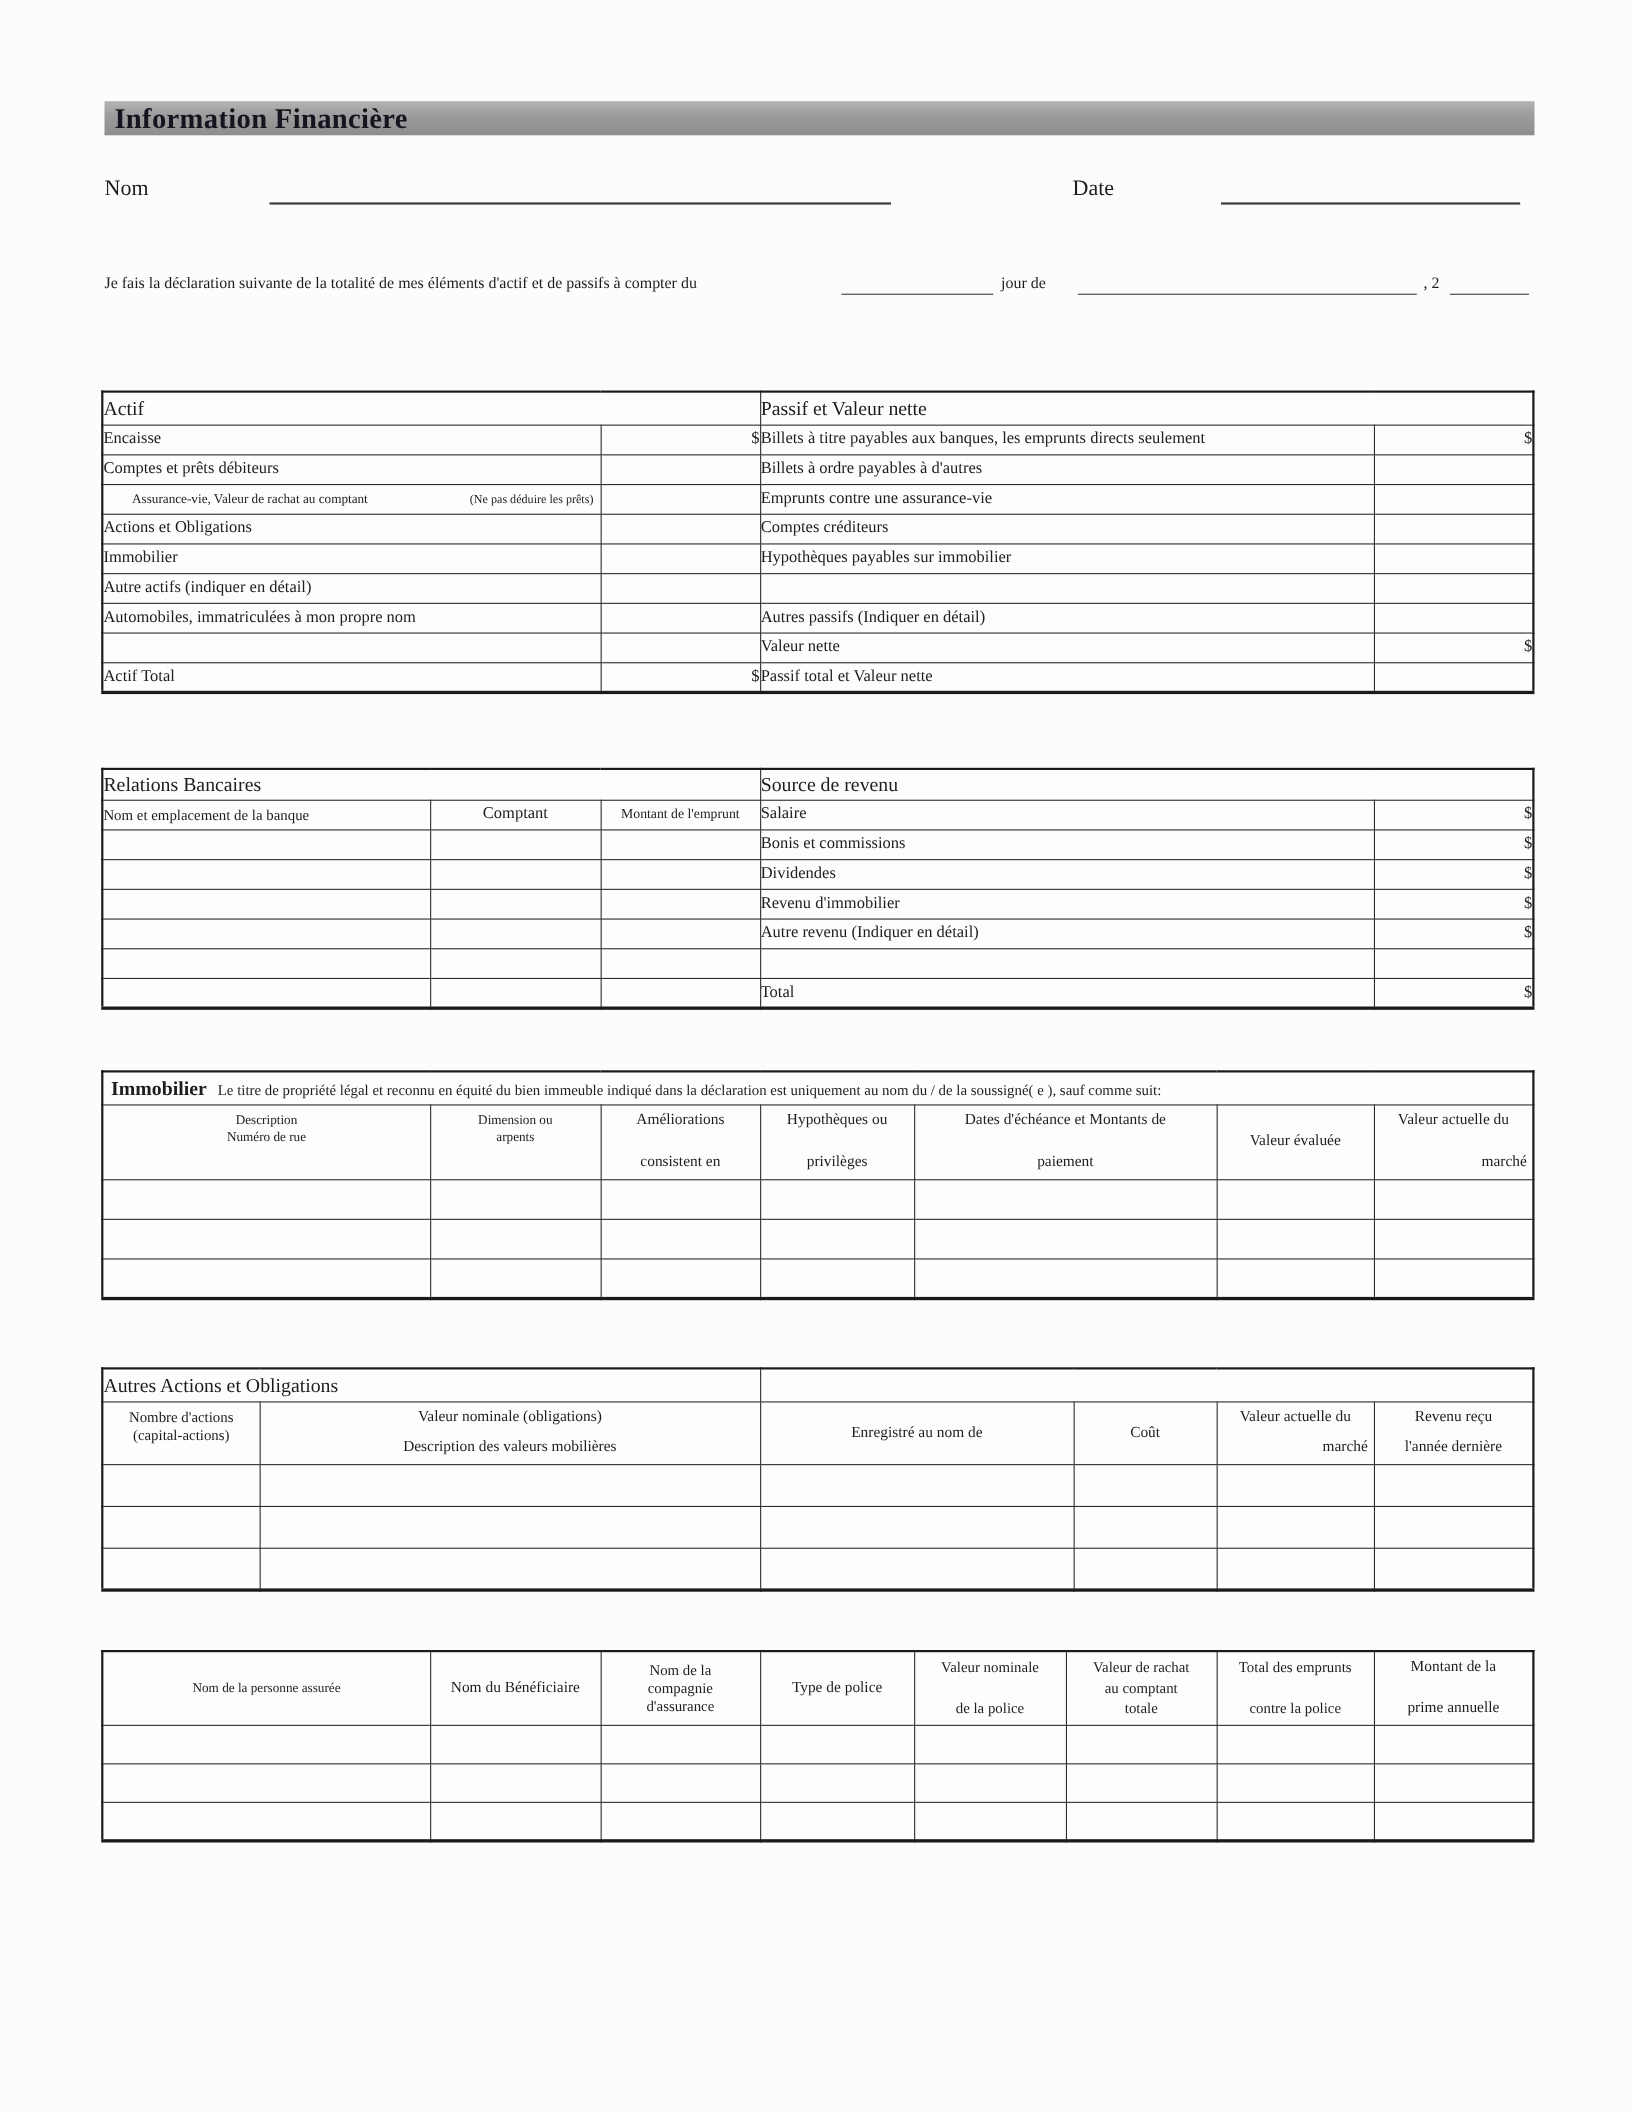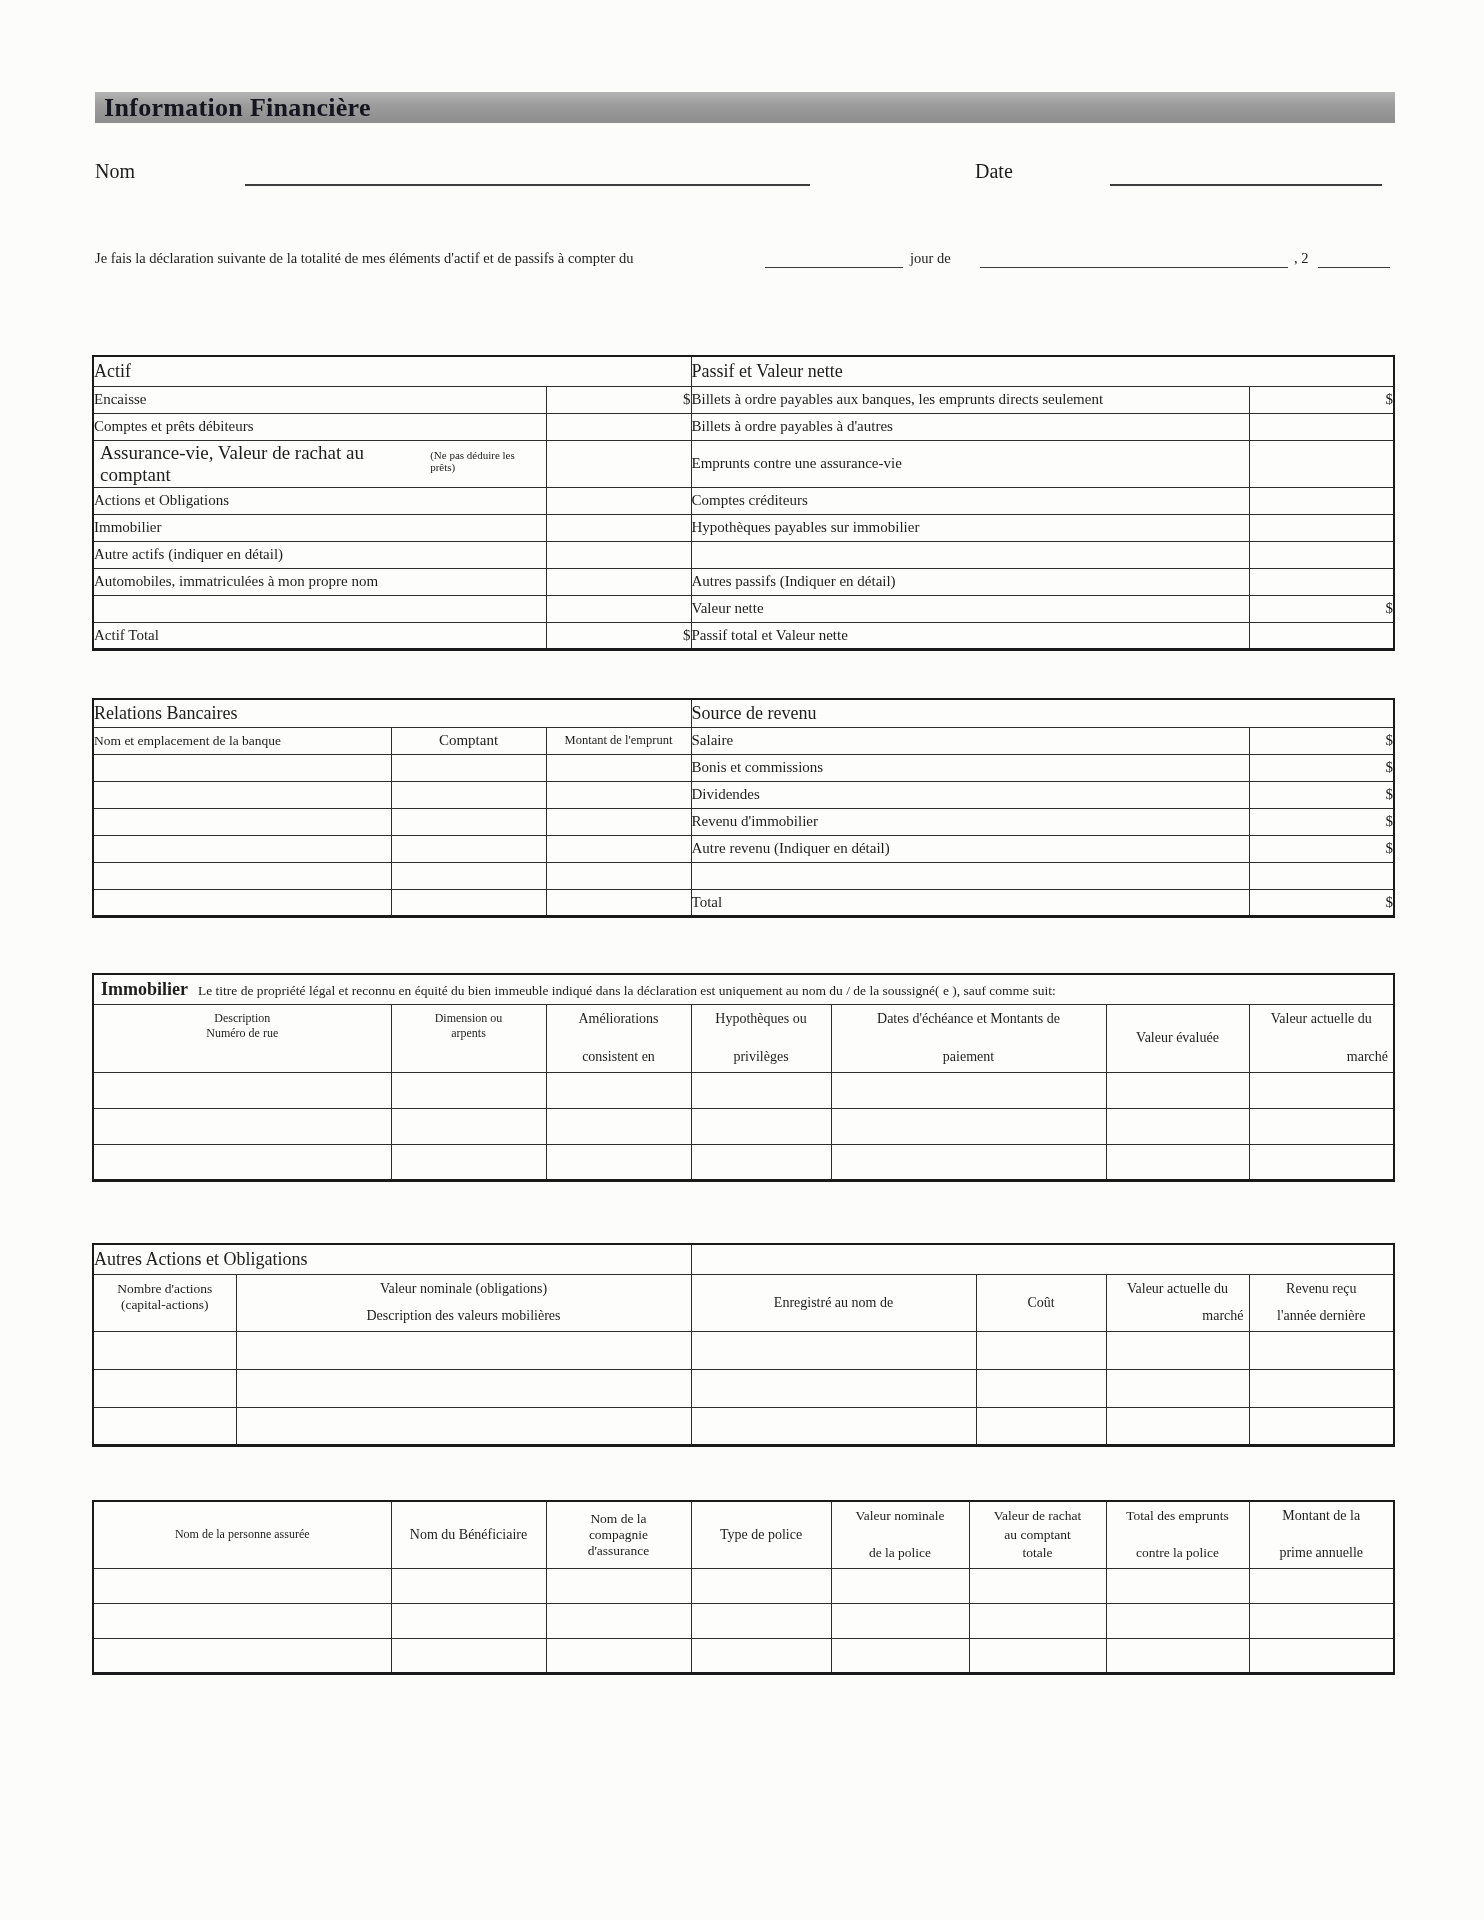--- a/index.html
+++ b/index.html
@@ -11,21 +11,21 @@
   .uline{position:absolute;border-bottom:2px solid #3c3c3c;height:0;}
   .uline.thin{border-bottom-width:1px;}
   .decl{position:absolute;font-size:14.5px;}
   table.form{position:absolute;border-collapse:collapse;table-layout:fixed;border:2px solid #1a1a1a;border-bottom-width:3px;background:#fdfdfc;}
   table.form th,table.form td{border:1px solid #2d2d2d;padding:0;vertical-align:middle;font-weight:normal;overflow:hidden;}
   .sec-title{font-size:18px;font-weight:bold;text-align:left;padding:2px 7px;}
   .sec-inline{font-size:18px;font-weight:bold;white-space:nowrap;}
   td.lbl{font-size:15px;padding:1px 6px;}
   td.amt{font-size:15px;text-align:right;padding:1px 5px;}
   .split{display:flex;justify-content:space-between;align-items:baseline;padding:1px 6px;}
-  .small{font-size:19px;}
+  .small{font-size:12px;margin-left:20px;}
   .xsmall{font-size:11px;}
   td.sub{font-size:13.5px;padding:1px 5px;}
   td.sub.c{text-align:center;}
   td.sub.md{font-size:15px;}
   td.sub.xs{font-size:12.5px;}
   .titleflex{display:flex;align-items:baseline;gap:10px;padding:2px 7px;}
   .note{font-size:13.5px;font-weight:normal;white-space:nowrap;}
   .hc{display:flex;flex-direction:column;box-sizing:border-box;padding:4px 5px;font-size:14px;text-align:center;}
   .hc.top{justify-content:flex-start;}
   .hc.between{justify-content:space-between;}
@@ -69,21 +69,21 @@
         <col style="width:145px">
       </colgroup>
     <tbody>
         <tr class="hdr">
       <th class="sec-title" colspan="2">Actif</th>
       <th class="sec-title" colspan="2">Passif et Valeur nette</th>
     </tr>
     <tr>
       <td class="lbl">Encaisse</td>
       <td class="amt">$</td>
-      <td class="lbl">Billets à ordre payables aux banques, les emprunts directs seulement</td>
+      <td class="lbl">Billets à titre payables aux banques, les emprunts directs seulement</td>
       <td class="amt">$</td>
     </tr>
     <tr>
       <td class="lbl">Comptes et prêts débiteurs</td>
       <td class="amt"></td>
       <td class="lbl">Billets à ordre payables à d'autres</td>
       <td class="amt"></td>
     </tr>
     <tr>
       <td>

